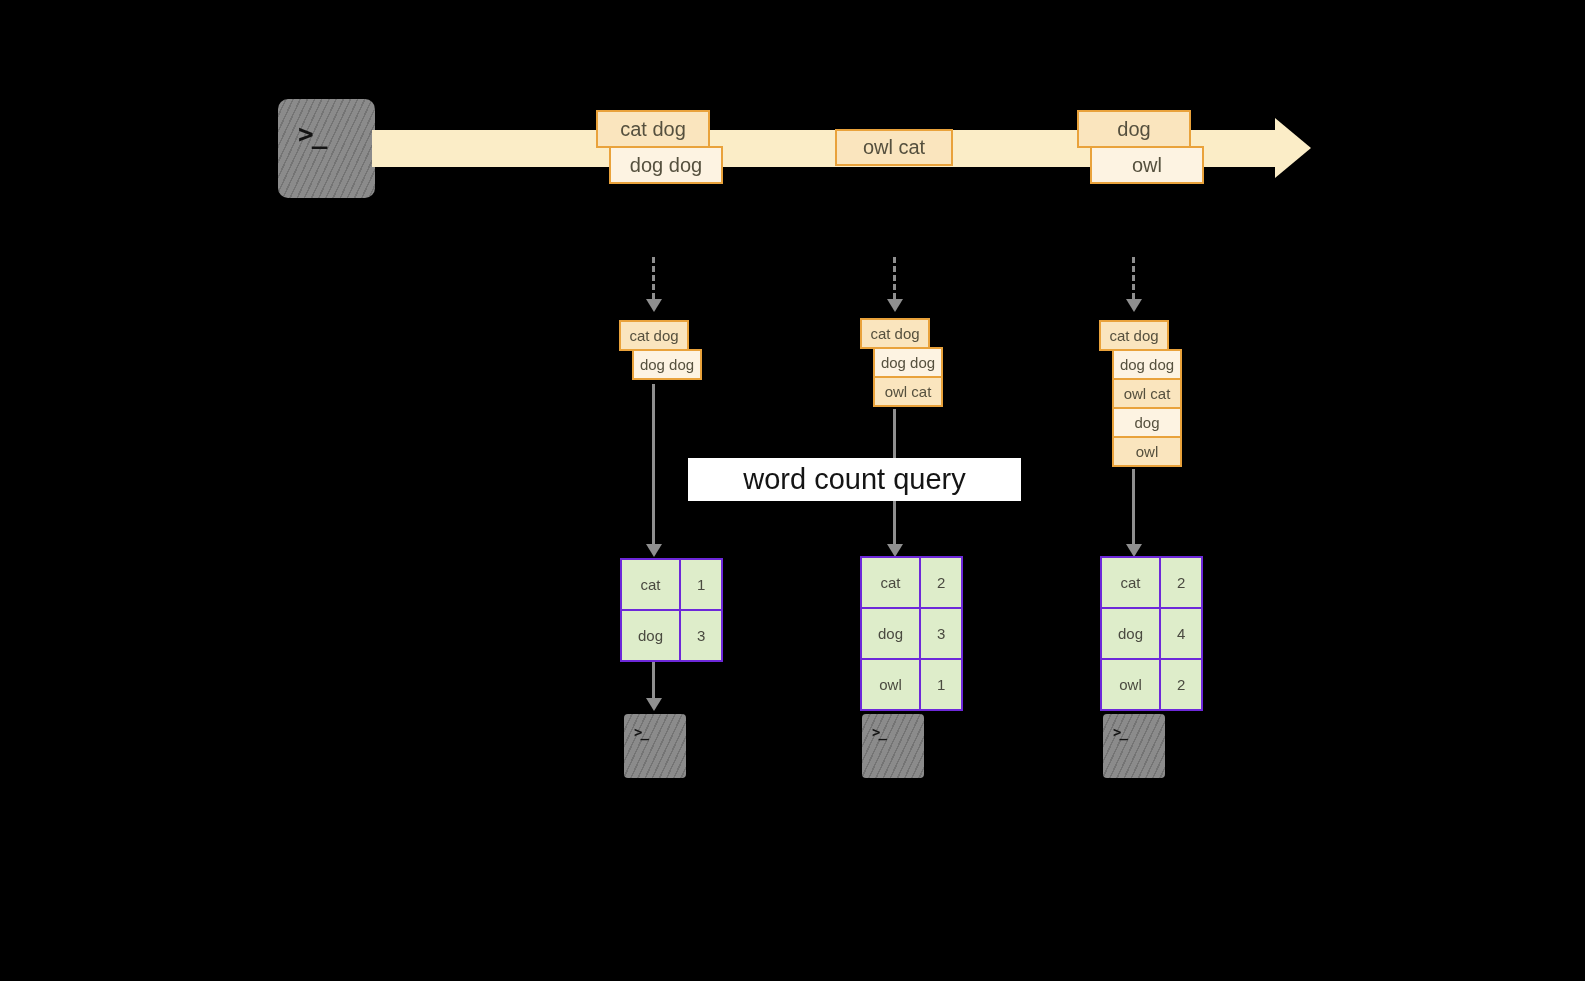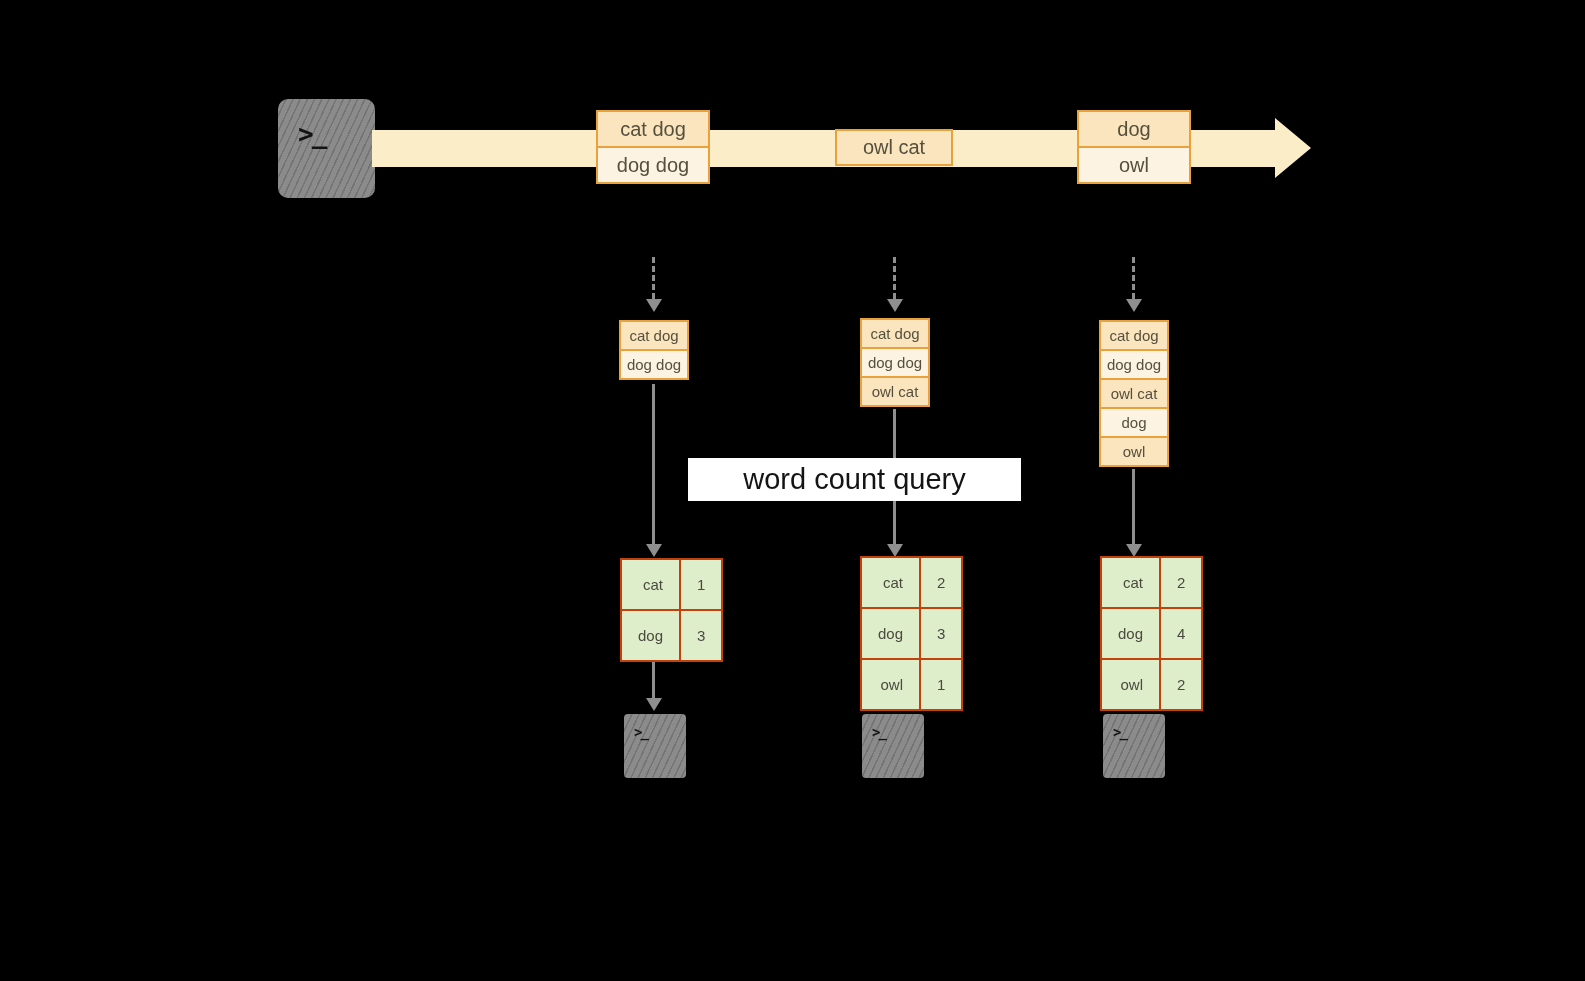--- a/index.html
+++ b/index.html
@@ -28,21 +28,21 @@
     border-top: 30px solid transparent; border-bottom: 30px solid transparent;
     border-left: 36px solid #FBEDC7;
   }
 
   
   .batch, .stack { position: absolute; display: flex; flex-direction: column; z-index: 2; }
   .ocell {
     border: 2px solid #E9A23B; color: #55503E;
     display: flex; align-items: center; justify-content: center;
   }
-  .ocell + .ocell { margin-top: -2px; }
+  .ocell + .ocell { margin-top: -2px; margin-left: 13px; }
   .ocell.big   { width: 114px; height: 38px; font-size: 20px; }
   .ocell.small { width: 70px;  height: 31px; font-size: 15px; }
   .fill-a { background: #FAE5BE; }
   .fill-b { background: #FDF3E2; }
 
   
   .vline { position: absolute; width: 3px; background: #8F8F8F; }
   .vdash { position: absolute; width: 0; border-left: 3px dashed #8F8F8F; }
   .ahead {
     position: absolute; width: 0; height: 0;
@@ -53,22 +53,22 @@
   
   .query-banner {
     position: absolute; left: 688px; top: 458px; width: 333px; height: 43px;
     background: #FFFFFF; color: #141414; z-index: 5;
     display: flex; align-items: center; justify-content: center; font-size: 29px;
   }
 
   
   .wtable { position: absolute; border-collapse: collapse; z-index: 2; }
   .wtable td {
-    border: 2px solid #c2410c; background: #DEEDCA; color: #4A4A40;
-    font-size: 15px; text-align: right; height: 27px; padding: 16px;
+    border: 2px solid #6d28d9; background: #DEEDCA; color: #4A4A40;
+    font-size: 15px; text-align: center; height: 27px; padding: 16px;
     font-family: inherit;
   }
   td.wcol { width: 44px; }
   td.ccol { width: 27px; }
 </style>
 </head>
 <body>
 
 <div class="canvas">
 

